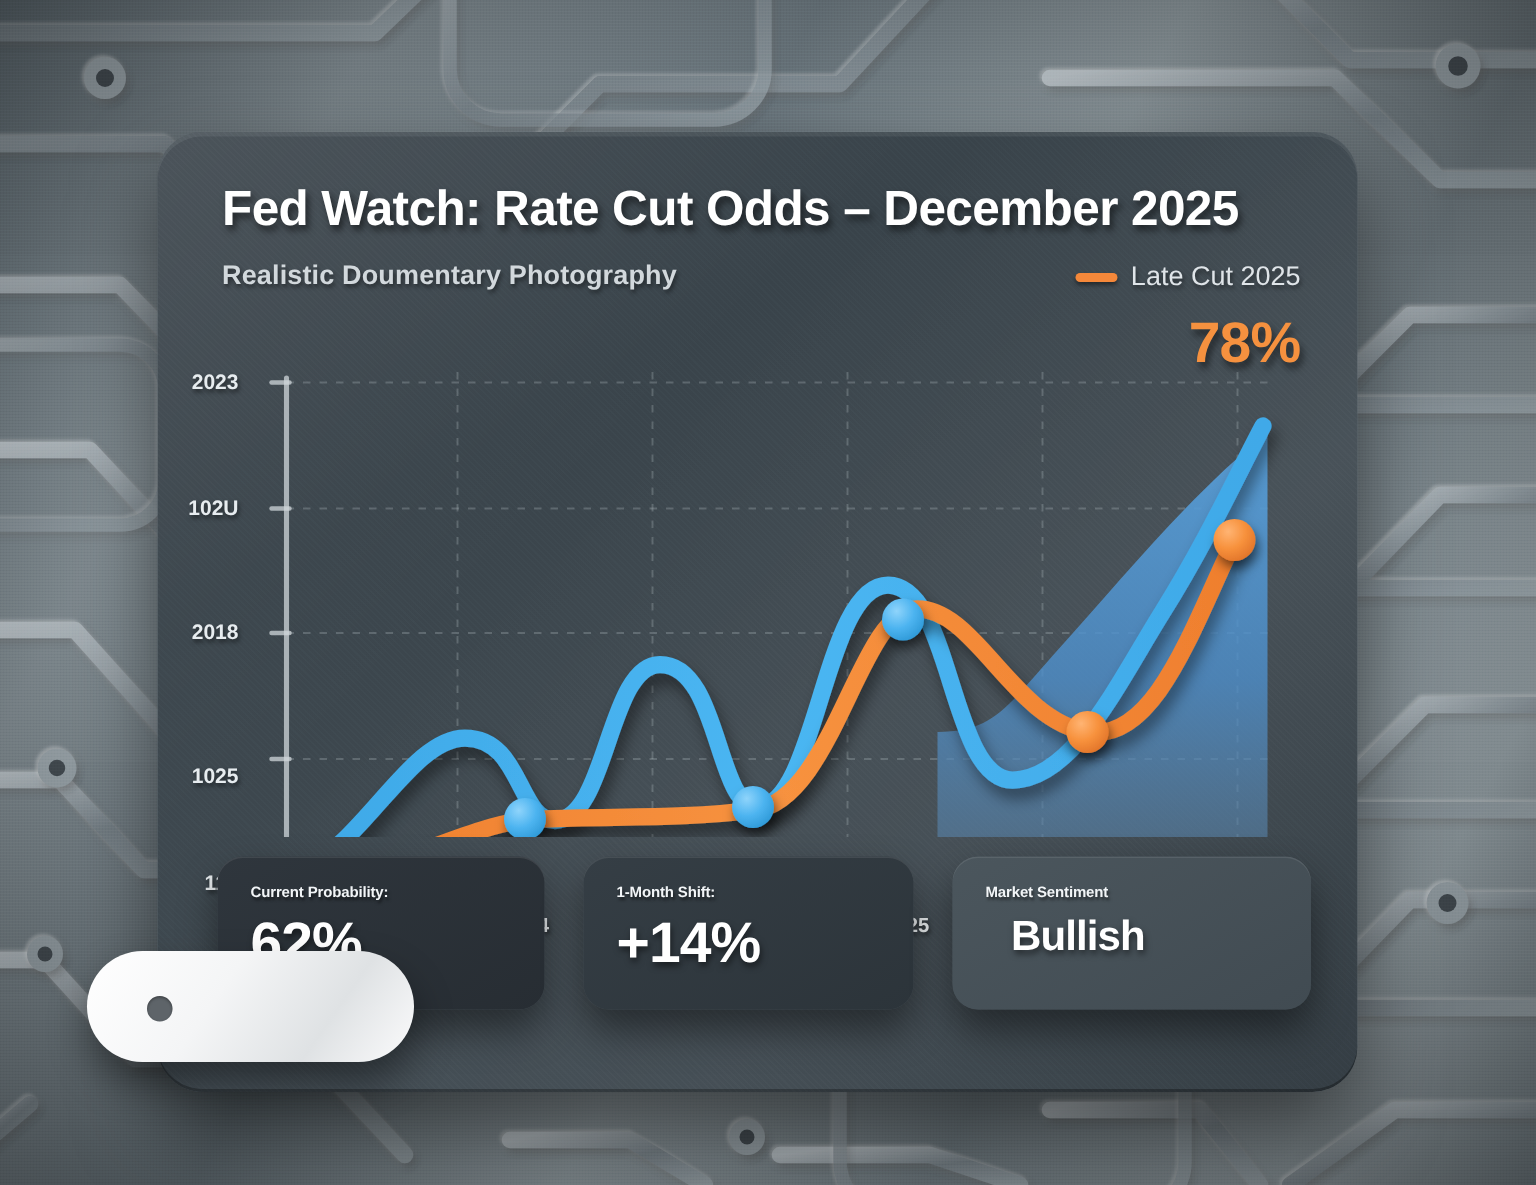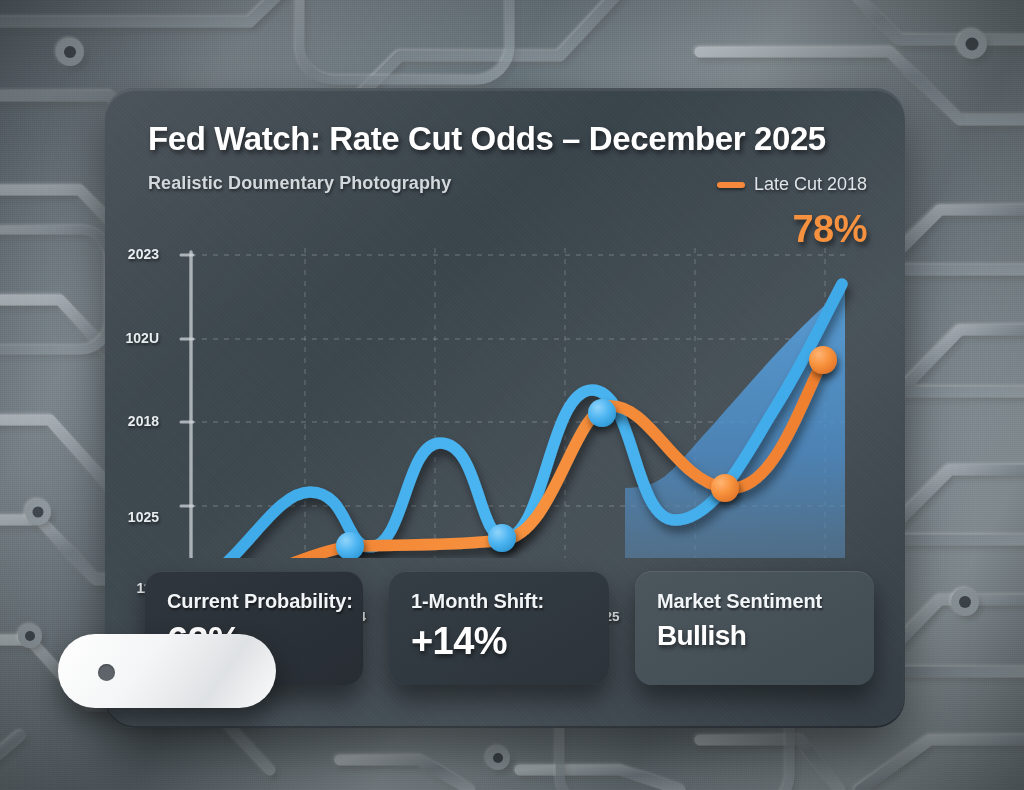--- a/index.html
+++ b/index.html
@@ -71,25 +71,25 @@
 
   
   .cards{position:absolute;left:40px;top:483px;display:flex;gap:26px;}
   .card{
     position:relative;border-radius:17px;padding:19px 22px 22px 22px;
     box-shadow:0 14px 26px rgba(0,0,0,.45), 0 1px 0 rgba(255,255,255,.09) inset;
   }
   .card.a{width:174px;background:linear-gradient(150deg,#2f363d 0%,#272d33 100%);}
   .card.b{width:176px;background:linear-gradient(150deg,#353e45 0%,#2c343a 100%);}
   .card.c{width:195px;background:linear-gradient(150deg,#4b565d 0%,#414b52 100%);}
-  .card-label{font-size:20px;font-weight:bold;color:#f2f5f7;letter-spacing:-.1px;
+  .card-label{font-size:10px;font-weight:bold;color:#f2f5f7;letter-spacing:-.1px;
     text-shadow:1px 2px 2px rgba(0,0,0,.5);white-space:nowrap;}
   .card-value{margin-top:7px;font-size:38px;font-weight:bold;color:#ffffff;letter-spacing:-.6px;
     text-shadow:1px 3px 4px rgba(0,0,0,.5);white-space:nowrap;}
-  .card.c .card-value{font-size:28px;}
+  .card.c .card-value{font-size:28px;margin-left:17px;}
 
   
   .pill{
     position:absolute;left:58px;top:634px;width:218px;height:74px;border-radius:37px;
     background:linear-gradient(125deg,#ffffff 0%,#f4f5f6 40%,#dfe2e4 72%,#fbfbfc 100%);
     box-shadow:0 14px 26px rgba(0,0,0,.42);
   }
   .pill-dot{position:absolute;left:40px;top:30px;width:17px;height:17px;border-radius:50%;
     background:#5e6469;box-shadow:0 1px 2px rgba(0,0,0,.35) inset;}
 </style>
@@ -158,21 +158,21 @@
 
   <div class="panel">
     <div class="panel-sheen"></div>
     <div class="panel-noise"></div>
 
     <div class="title">Fed Watch: Rate Cut Odds – December 2025</div>
     <div class="subtitle">Realistic Doumentary Photography</div>
 
     <div class="legend">
       <span class="legend-dash"></span>
-      <span class="legend-label">Late Cut 2018</span>
+      <span class="legend-label">Late Cut 2025</span>
     </div>
 
     <div class="big-annot">78%</div>
 
     <div class="plot-wrap">
       <svg width="800" height="470" viewBox="0 0 800 470">
         <defs>
           <linearGradient id="areaG" x1="0" y1="0" x2="0" y2="1">
             <stop offset="0%" stop-color="#58a0da" stop-opacity="0.95"></stop>
             <stop offset="55%" stop-color="#4e8fcb" stop-opacity="0.80"></stop>

